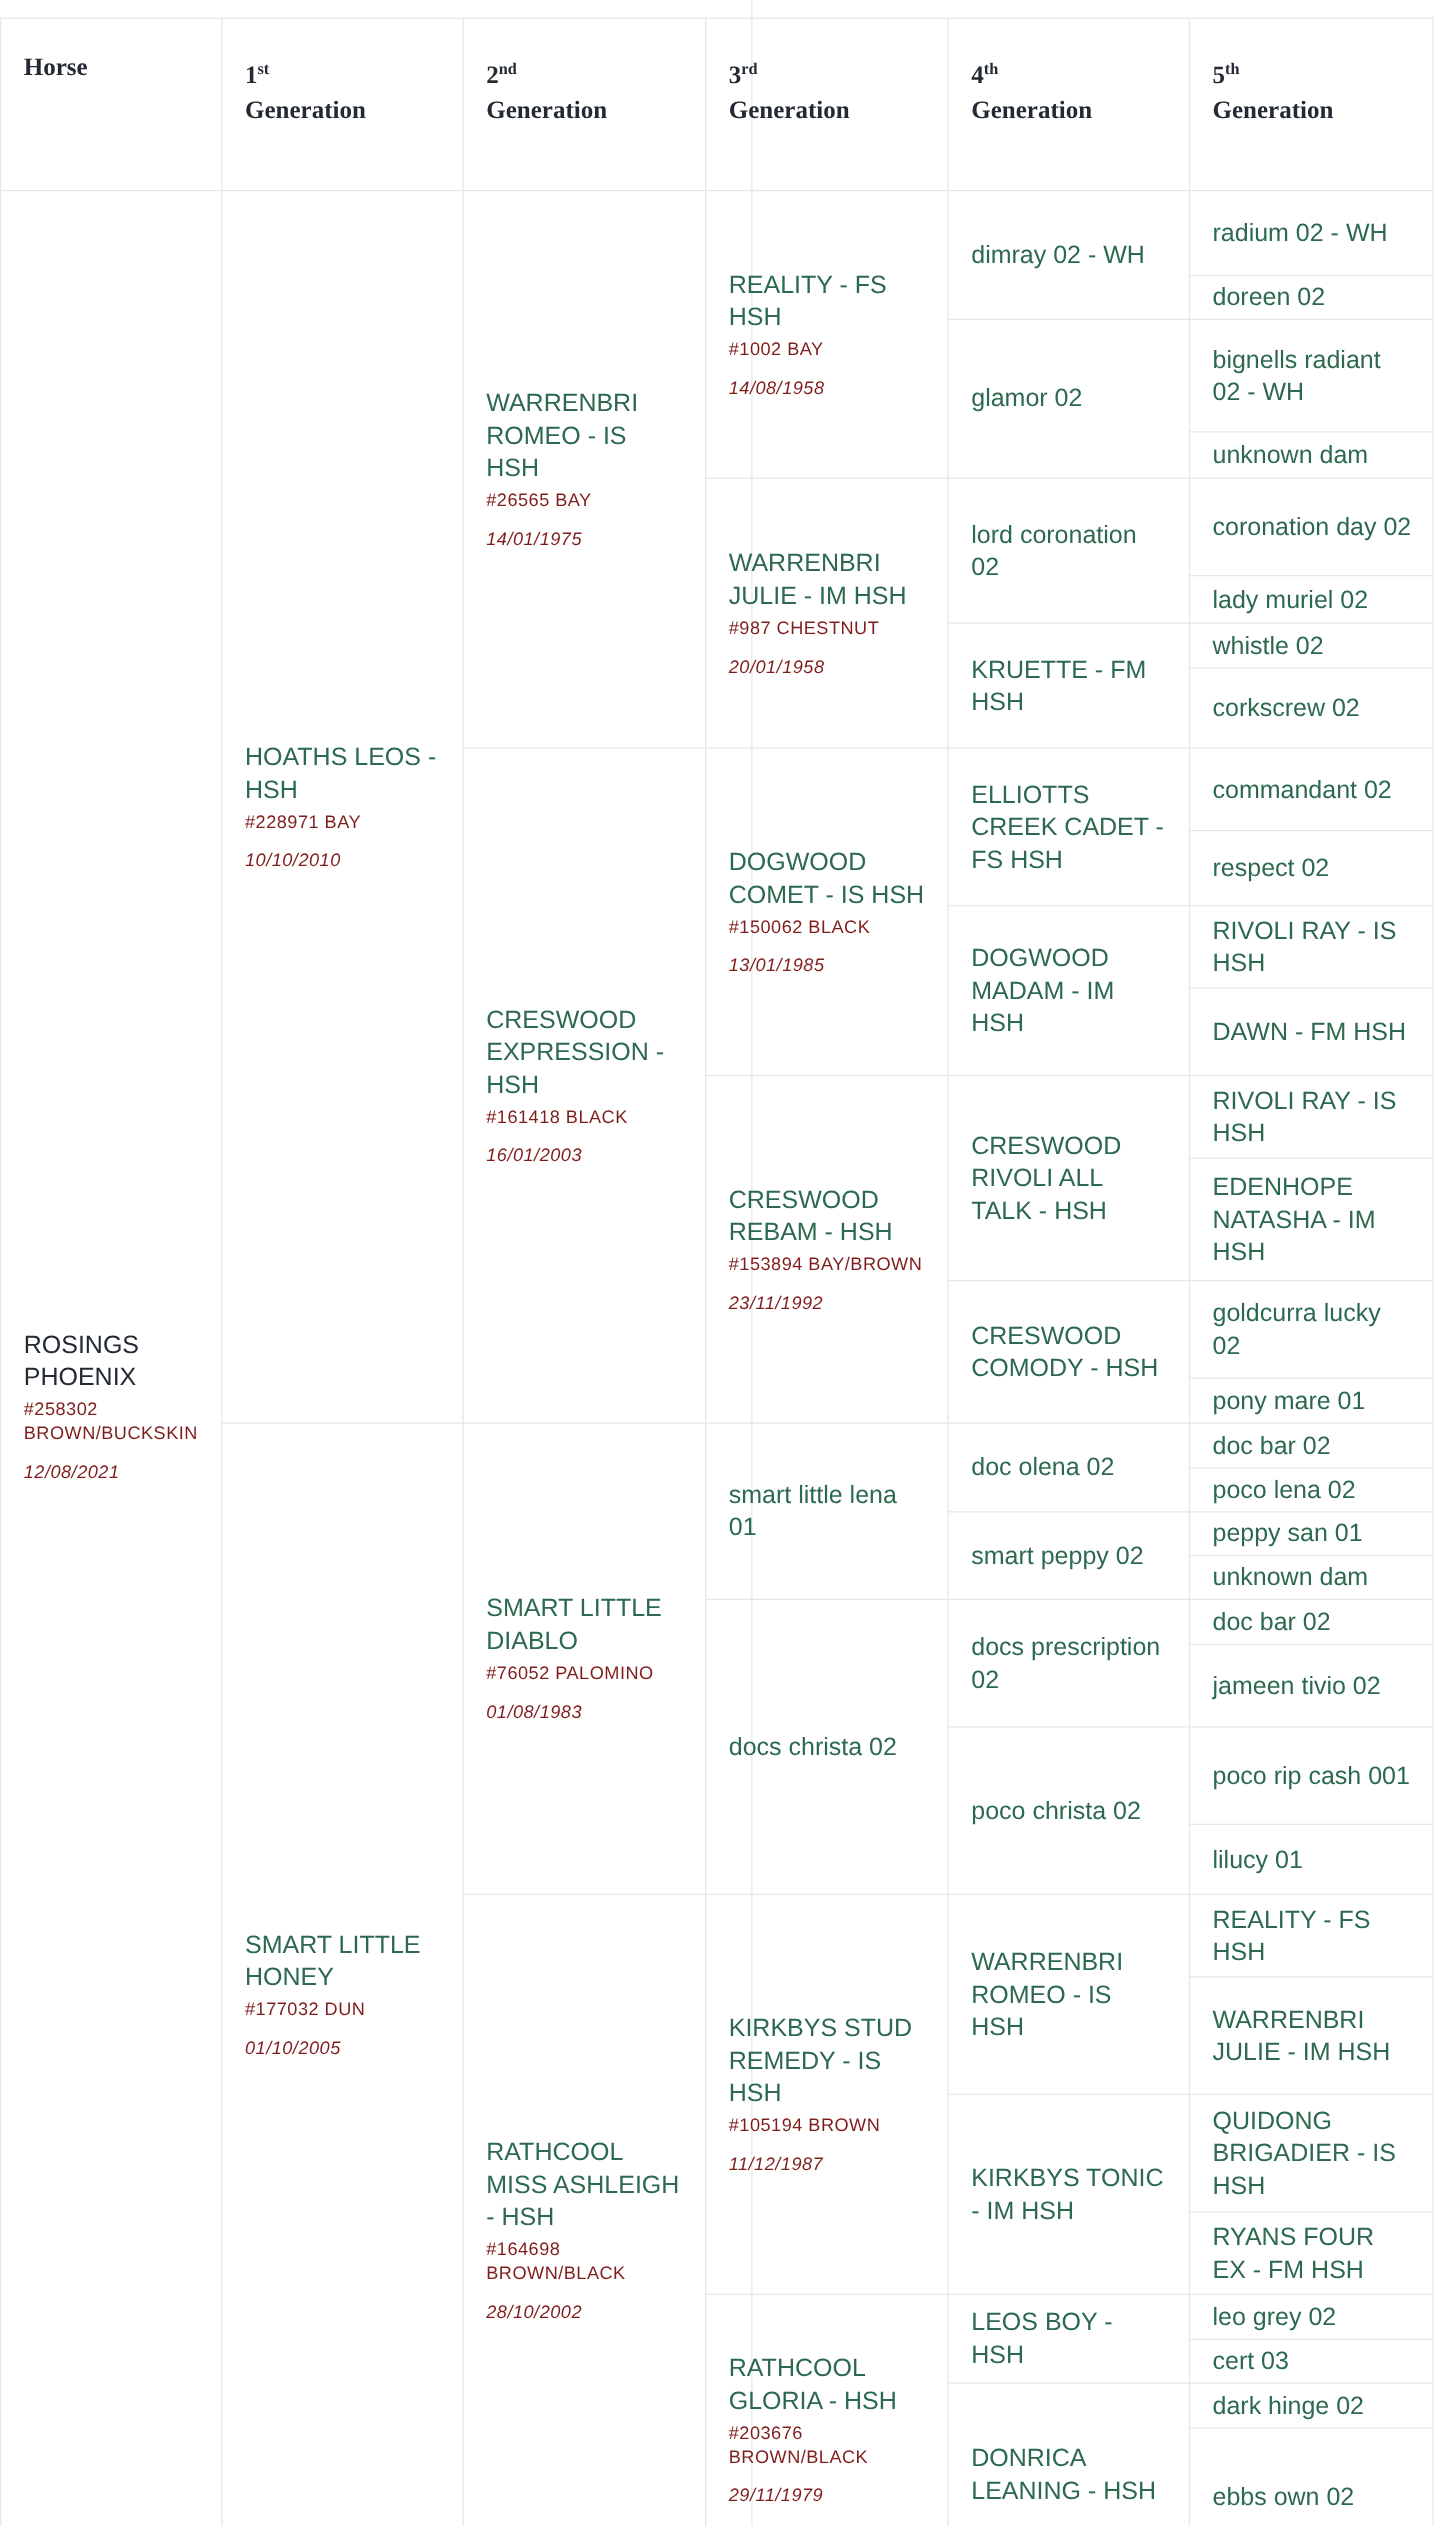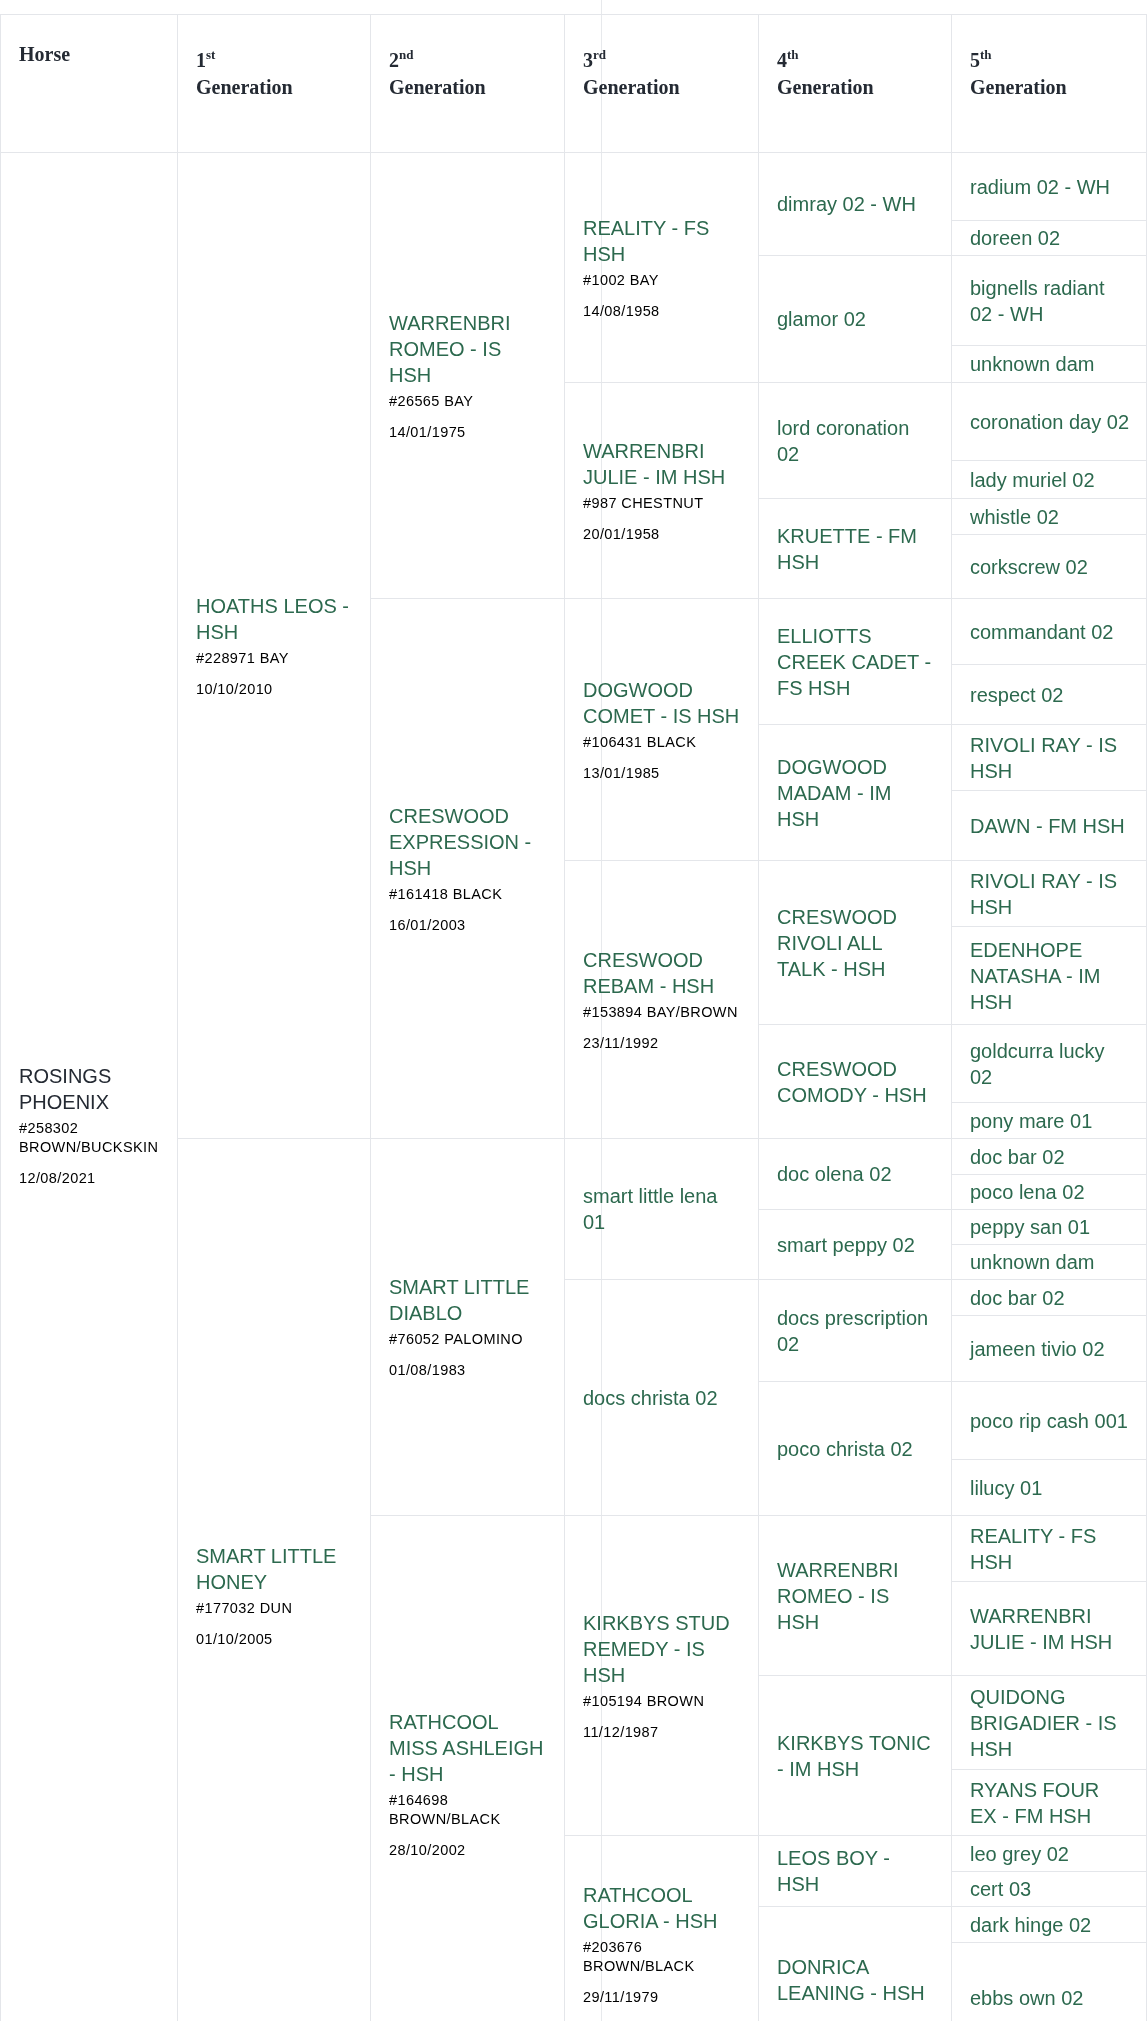--- a/index.html
+++ b/index.html
@@ -12,22 +12,22 @@
   col.c0{width:177px}col.c1{width:193px}col.c2{width:194px}
   col.c3{width:194px}col.c4{width:193px}col.c5{width:195px}
   th,td{border:1px solid #e4e6ea;background:transparent;padding:4px 16px 4px 18px;
         text-align:left;vertical-align:middle;overflow:hidden;}
   th{height:107px;vertical-align:top;padding-top:26px;
      font-size:20px;line-height:27px;font-weight:700;color:#242a33;font-family:Liberation Serif, serif;}
   th .sup{font-size:13px;vertical-align:super;font-weight:700;}
   .hname{display:block;color:#2c694e;font-size:20px;line-height:26px;font-weight:400;
          text-decoration:none;cursor:pointer;}
   .hname-dark{display:block;color:#242a33;font-size:20px;line-height:26px;margin-top:46px;}
-  .det{margin:4px 0 0 0;color:#000000;font-size:14.5px;line-height:19px;letter-spacing:.4px;}
-  .det + .det{margin-top:12px;}
+  .det{margin:4px 0 0 0;color:#7f1d1d;font-size:14.5px;line-height:19px;letter-spacing:.4px;}
+  .det + .det{margin-top:12px;font-style:italic;}
 </style>
 </head>
 <body>
 
 <div id="divider"></div>
 
 <table>
 <colgroup>
       <col class="c0">
       <col class="c1">
@@ -140,21 +140,21 @@
         </td>
 </tr>
 <tr style="height:66px">
   <td rowspan="8">
     <a class="hname">CRESWOOD EXPRESSION - HSH</a>
     <p class="det">#161418 BLACK</p>
     <p class="det">16/01/2003</p>
   </td>
   <td rowspan="4">
     <a class="hname">DOGWOOD COMET - IS HSH</a>
-    <p class="det">#106431 BLACK</p>
+    <p class="det">#150062 BLACK</p>
     <p class="det">13/01/1985</p>
   </td>
   <td rowspan="2">
           <a class="hname">ELLIOTTS CREEK CADET - FS HSH</a>
         </td>
   <td>
           <a class="hname">commandant 02</a>
         </td>
 </tr>
 <tr style="height:60px">

